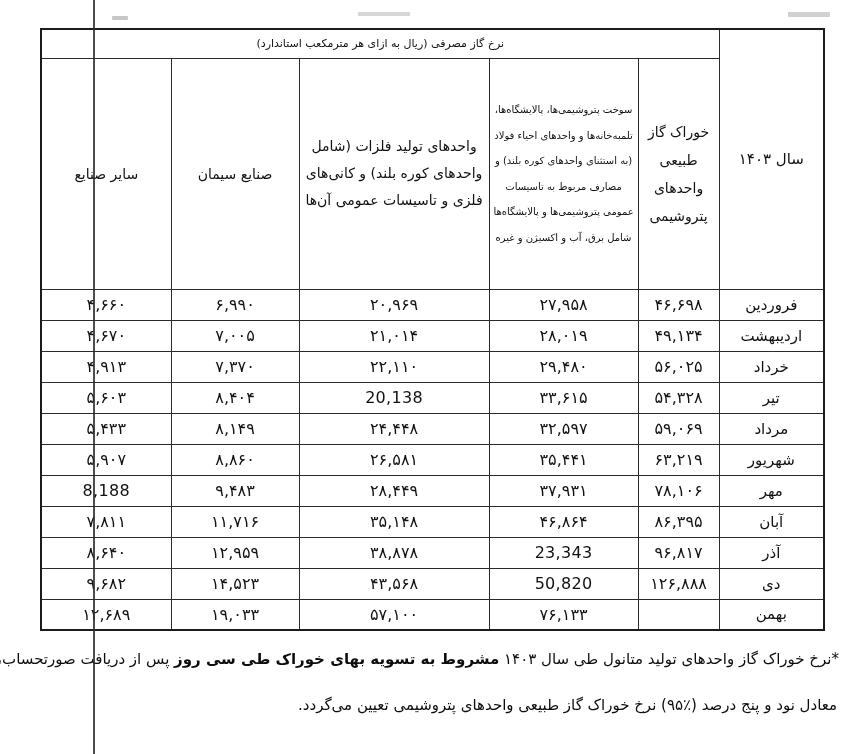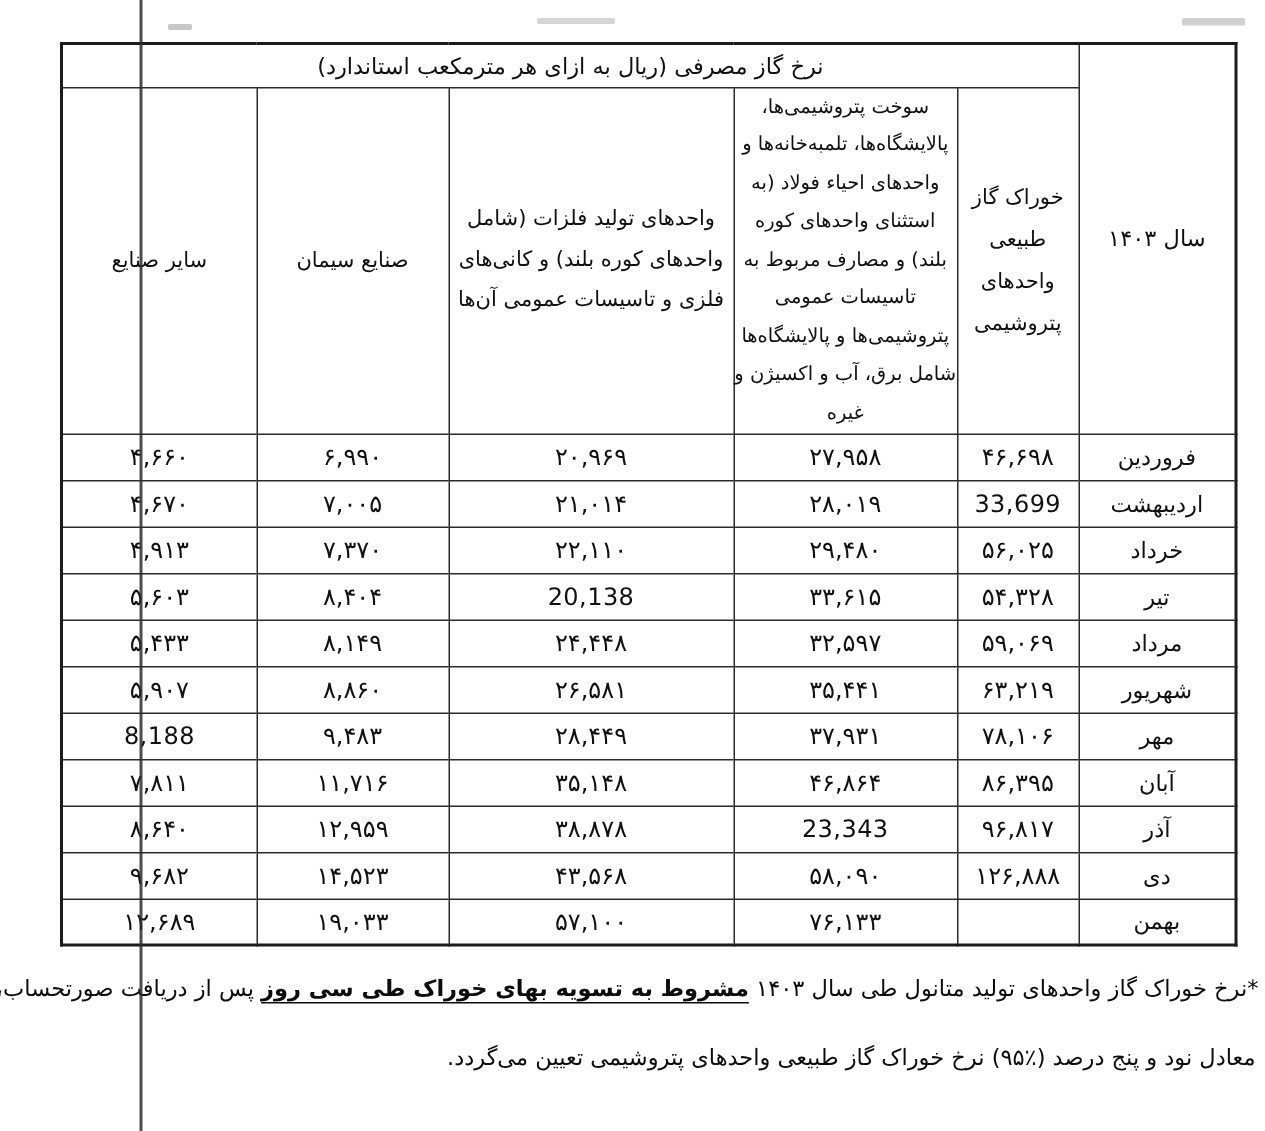--- a/index.html
+++ b/index.html
@@ -18,35 +18,35 @@
   table.rates{position:absolute;left:40px;top:28px;width:783px;
               border-collapse:collapse;table-layout:fixed;direction:rtl;
               border:2.5px solid #1c1c1c;}
   table.rates th,table.rates td{border:1px solid #2b2b2b;padding:0;
               text-align:center;vertical-align:middle;font-weight:400;}
 
   tr.title-row{height:29px;}
   tr.colhead-row{height:231px;}
   tr.data-row{height:31px;}
 
-  th.title-cell{font-size:15px;font-weight:700;border-bottom:2px solid #1c1c1c;}
+  th.title-cell{font-size:11px;font-weight:700;border-bottom:2px solid #1c1c1c;}
   th.year-cell{font-size:15px;font-weight:400;}
   th.feed-h{font-size:14px;line-height:28px;padding:0 4px;}
-  th.fuel-h{font-size:13px;line-height:25.5px;padding:0 7px;}
+  th.fuel-h{font-size:10px;line-height:25.5px;padding:0 7px;}
   th.met-h{font-size:14px;line-height:27px;padding:0 12px;margin-left:24px;}
   th.cem-h,th.oth-h{font-size:14px;}
 
   td.num{font-size:16px;font-weight:700;letter-spacing:.3px;}
   td.month{font-size:15px;font-weight:400;}
 
   .footnote-line{position:absolute;direction:rtl;text-align:right;
                  white-space:nowrap;font-size:15px;color:#0d0d0d;}
   .fn1{top:650px;right:4px;}
   .fn2{top:696px;right:6px;text-align:center;}
-  .fn-bold{font-weight:700;text-decoration:underline;text-underline-offset:4px;margin-top:10px;}
+  .fn-bold{font-weight:700;text-underline-offset:4px;margin-top:10px;}
 </style>
 </head>
 <body>
 
 <div class="page">
 
   <div class="scan-vline"></div>
   <div class="noise n1"></div>
   <div class="noise n2"></div>
   <div class="noise n3"></div>
@@ -76,21 +76,21 @@
       <tr class="data-row">
         <td class="month">فروردین</td>
         <td class="num">۴۶,۶۹۸</td>
         <td class="num">۲۷,۹۵۸</td>
         <td class="num">۲۰,۹۶۹</td>
         <td class="num">۶,۹۹۰</td>
         <td class="num">۴,۶۶۰</td>
       </tr>
       <tr class="data-row">
         <td class="month">اردیبهشت</td>
-        <td class="num">33,699</td>
+        <td class="num">۴۹,۱۳۴</td>
         <td class="num">۲۸,۰۱۹</td>
         <td class="num">۲۱,۰۱۴</td>
         <td class="num">۷,۰۰۵</td>
         <td class="num">۴,۶۷۰</td>
       </tr>
       <tr class="data-row">
         <td class="month">خرداد</td>
         <td class="num">۵۶,۰۲۵</td>
         <td class="num">۲۹,۴۸۰</td>
         <td class="num">۲۲,۱۱۰</td>
@@ -141,21 +141,21 @@
         <td class="month">آذر</td>
         <td class="num">۹۶,۸۱۷</td>
         <td class="num">23,343</td>
         <td class="num">۳۸,۸۷۸</td>
         <td class="num">۱۲,۹۵۹</td>
         <td class="num">۸,۶۴۰</td>
       </tr>
       <tr class="data-row">
         <td class="month">دی</td>
         <td class="num">۱۲۶,۸۸۸</td>
-        <td class="num">۵۸,۰۹۰</td>
+        <td class="num">50,820</td>
         <td class="num">۴۳,۵۶۸</td>
         <td class="num">۱۴,۵۲۳</td>
         <td class="num">۹,۶۸۲</td>
       </tr>
       <tr class="data-row">
         <td class="month">بهمن</td>
         <td class="num"></td>
         <td class="num">۷۶,۱۳۳</td>
         <td class="num">۵۷,۱۰۰</td>
         <td class="num">۱۹,۰۳۳</td>

